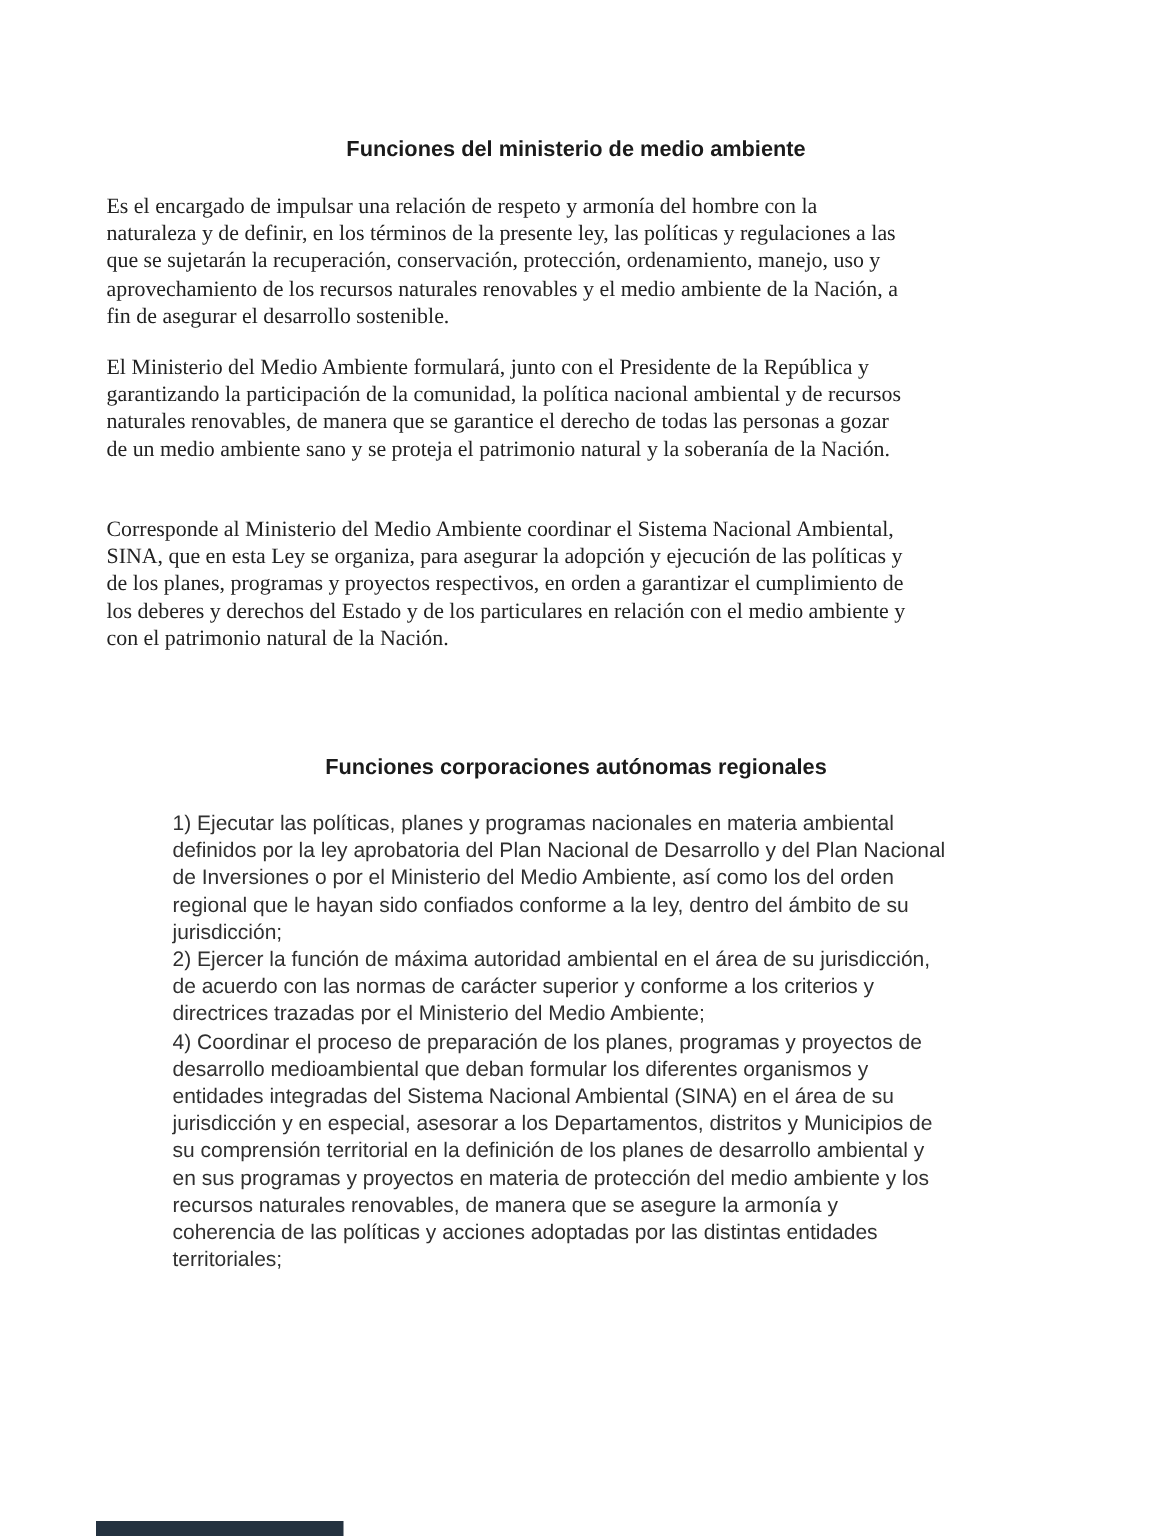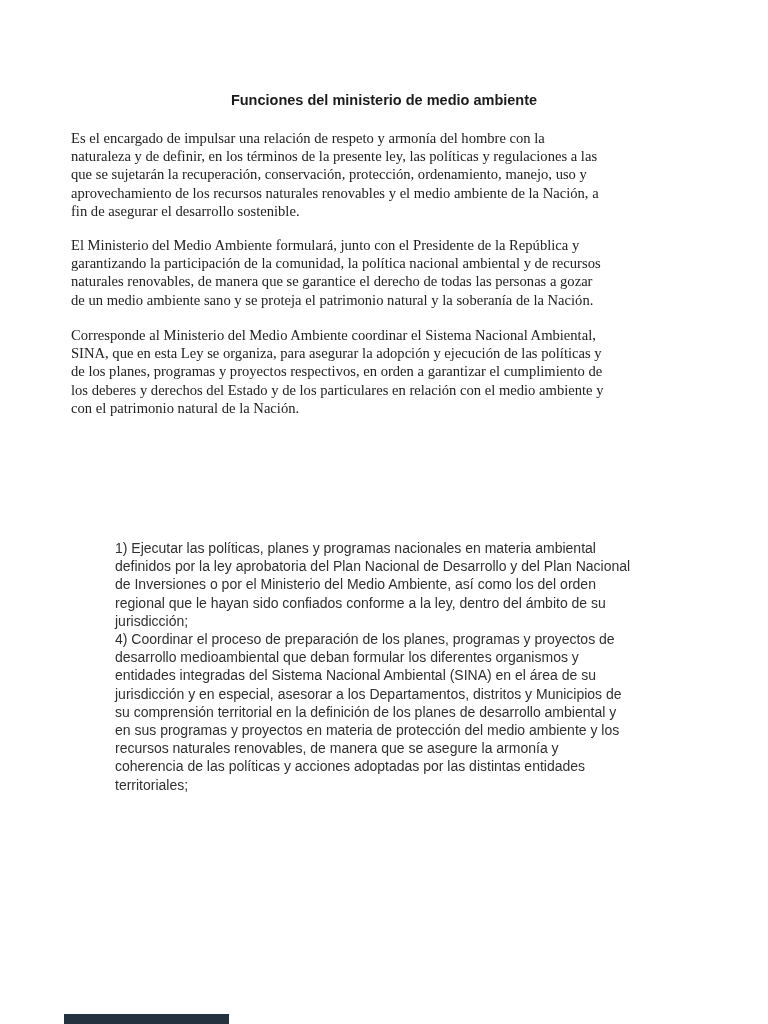--- a/index.html
+++ b/index.html
@@ -59,21 +59,21 @@
     position: absolute;
     left: 64px;
     top: 1014px;
     width: 165px;
     height: 10px;
     background: #243240;
   }
   #t1 { top: 92px; }
   #p1 { top: 129px; }
   #p2 { top: 236px; }
-  #p3 { top: 326px; font-family: Liberation Serif, serif; }
+  #p3 { top: 344px; font-family: Liberation Serif, serif; }
   #t2 { top: 504px; }
 </style>
 </head>
 <body>
 
 <div class="page">
 
   <h1 id="t1" class="heading">Funciones del ministerio de medio ambiente</h1>
 
   <p id="p2" class="para serif">El Ministerio del Medio Ambiente formulará, junto con el Presidente de la República y
@@ -86,27 +86,31 @@
 que se sujetarán la recuperación, conservación, protección, ordenamiento, manejo, uso y
 aprovechamiento de los recursos naturales renovables y el medio ambiente de la Nación, a
 fin de asegurar el desarrollo sostenible.</p>
 
   <p id="p3" class="para serif">Corresponde al Ministerio del Medio Ambiente coordinar el Sistema Nacional Ambiental,
 SINA, que en esta Ley se organiza, para asegurar la adopción y ejecución de las políticas y
 de los planes, programas y proyectos respectivos, en orden a garantizar el cumplimiento de
 los deberes y derechos del Estado y de los particulares en relación con el medio ambiente y
 con el patrimonio natural de la Nación.</p>
 
+  <h2 id="t2" class="heading">Funciones corporaciones autónomas regionales</h2>
 
   <div class="list-block sans">
     <p class="list-item">1) Ejecutar las políticas, planes y programas nacionales en materia ambiental
 definidos por la ley aprobatoria del Plan Nacional de Desarrollo y del Plan Nacional
 de Inversiones o por el Ministerio del Medio Ambiente, así como los del orden
 regional que le hayan sido confiados conforme a la ley, dentro del ámbito de su
 jurisdicción;</p>
+    <p class="list-item">2) Ejercer la función de máxima autoridad ambiental en el área de su jurisdicción,
+de acuerdo con las normas de carácter superior y conforme a los criterios y
+directrices trazadas por el Ministerio del Medio Ambiente;</p>
     <p class="list-item">4) Coordinar el proceso de preparación de los planes, programas y proyectos de
 desarrollo medioambiental que deban formular los diferentes organismos y
 entidades integradas del Sistema Nacional Ambiental (SINA) en el área de su
 jurisdicción y en especial, asesorar a los Departamentos, distritos y Municipios de
 su comprensión territorial en la definición de los planes de desarrollo ambiental y
 en sus programas y proyectos en materia de protección del medio ambiente y los
 recursos naturales renovables, de manera que se asegure la armonía y
 coherencia de las políticas y acciones adoptadas por las distintas entidades
 territoriales;</p>
   </div>

